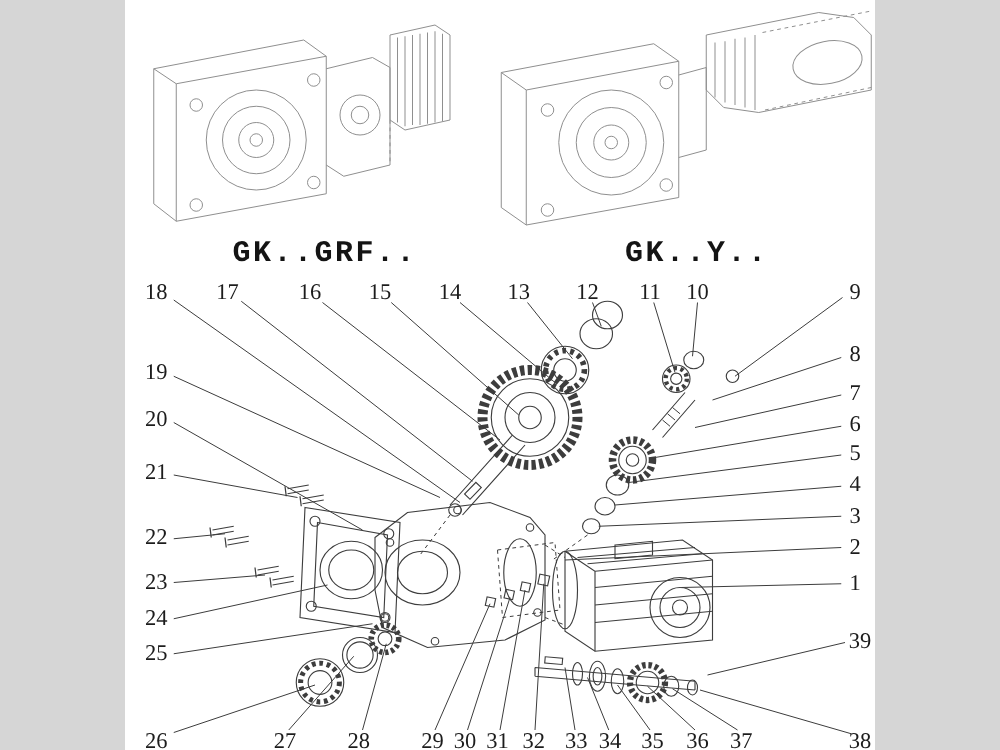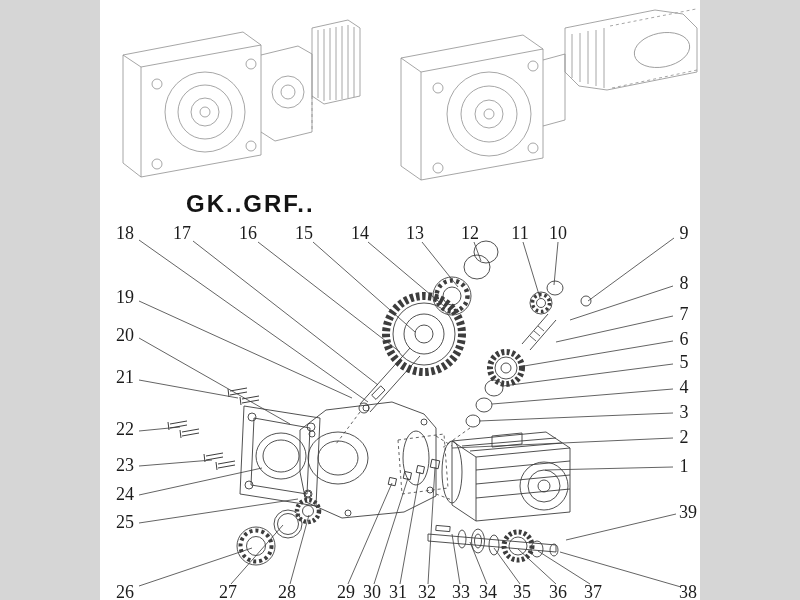--- a/index.html
+++ b/index.html
@@ -1,21 +1,21 @@
 <!DOCTYPE html>
 <html><head>
 <meta charset="utf-8">
 <style>
   html,body{margin:0;padding:0;}
   body{width:800px;height:600px;overflow:hidden;background:#d6d6d6;
        font-family:"Liberation Serif", serif;}
   #screenshot{position:relative;width:800px;height:600px;}
   .canvas{position:absolute;left:100px;top:0;width:600px;height:600px;background:#ffffff;}
   svg.layer{position:absolute;left:0;top:0;width:800px;height:600px;}
-  .variant-label{position:absolute;font-family:Liberation Sans, sans-serif;font-weight:700;
+  .variant-label{position:absolute;font-family:Liberation Mono, monospace;font-weight:700;
        font-size:24px;letter-spacing:2px;color:#141414;white-space:nowrap;}
   #label-left{left:186px;top:190px;}
   #label-right{left:500px;top:190px;}
   .leader{stroke:#3c3c3c;stroke-width:0.8;}
   .callout{font-family:"Liberation Serif",serif;font-size:18px;fill:#1c1c1c;
        text-anchor:middle;dominant-baseline:central;}
 </style>
 </head>
 <body>
 
@@ -253,13 +253,14 @@
       <text x="522" y="592" class="callout">35</text>
       <line x1="556" y1="584" x2="518" y2="549" class="leader"></line>
       <text x="558" y="592" class="callout">36</text>
       <line x1="590" y1="584" x2="538" y2="551" class="leader"></line>
       <text x="593" y="592" class="callout">37</text>
       <line x1="681" y1="587" x2="560" y2="552" class="leader"></line>
       <text x="688" y="592" class="callout">38</text>
     </svg>
 
   <div class="variant-label" id="label-left">GK..GRF..</div>
+  <div class="variant-label" id="label-right">GK..Y..</div>
 </div>
 
 </body></html>

